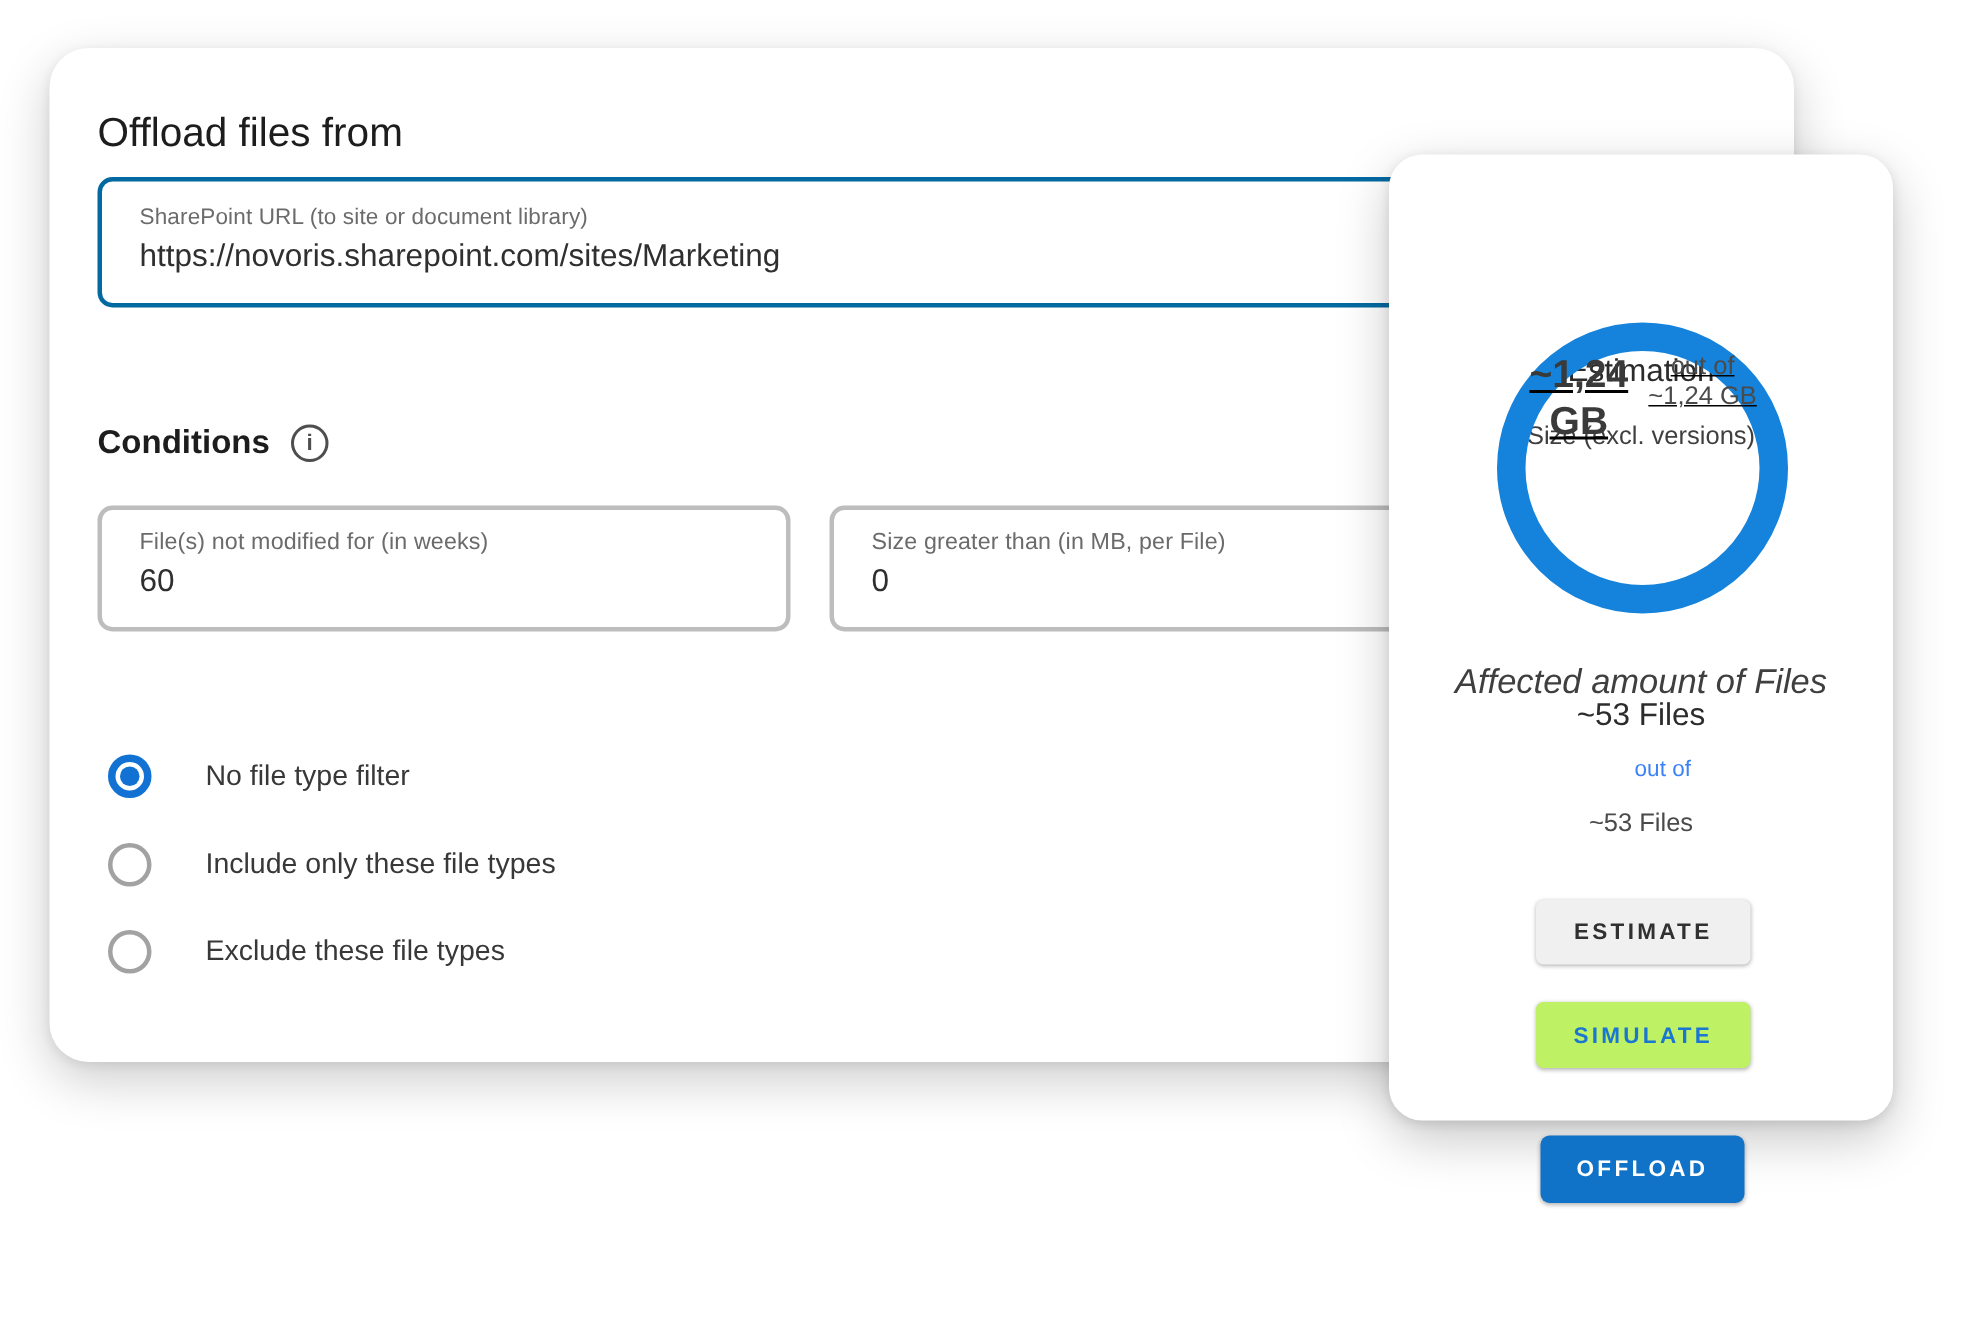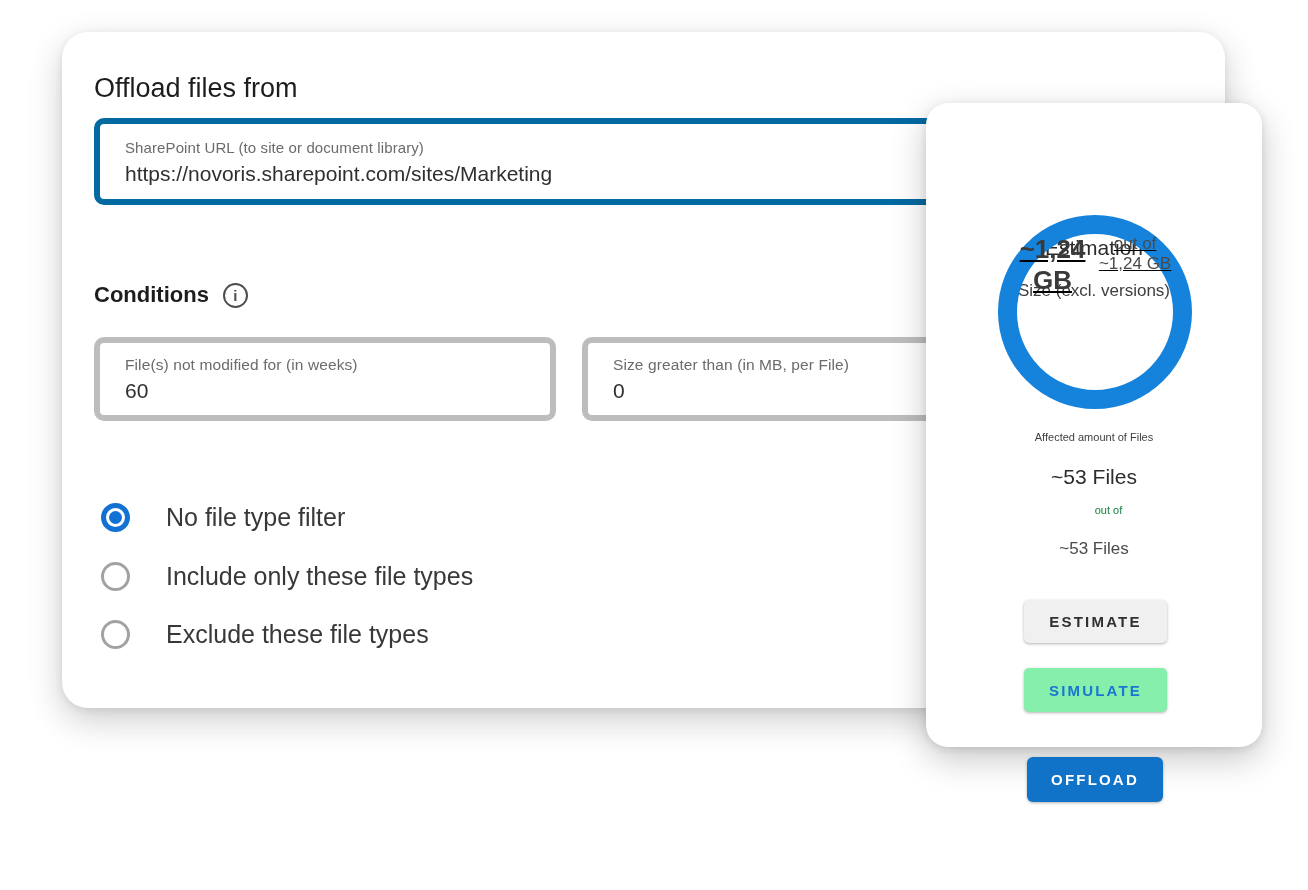--- a/index.html
+++ b/index.html
@@ -7,28 +7,27 @@
   body { font-family:"Liberation Sans", sans-serif; }
   .stage {
     position:relative; width:1308px; height:890px; background:#ffffff; overflow:hidden;
   }
 
   
   .main-card {
     position:absolute; left:33px; top:32px; width:1163px; height:676px;
     background:#ffffff; border-radius:26px; z-index:1;
     box-shadow:0 12px 35px rgba(0,0,0,0.20), 0 2px 8px rgba(0,0,0,0.08);
-    margin-left:29px;
   }
   .main-title {
     position:absolute; left:32px; top:40px;
     font-size:27px; line-height:32px; color:#1d1d1d; font-weight:400;
   }
   .field-box {
-    position:absolute; background:#fff; border:6px solid #0369a1; border-radius:10px;
+    position:absolute; background:#fff; border:3px solid #0369a1; border-radius:10px;
   }
   .url-box { left:32px; top:86px; width:1075px; height:87px; }
   .field-label {
     position:absolute; left:25px; top:15px;
     font-size:15px; color:#6b6b6b; letter-spacing:0.1px;
   }
   .field-value {
     position:absolute; left:25px; top:38px;
     font-size:21px; color:#2f2f2f;
   }
@@ -55,21 +54,21 @@
   .radio-row-1 { top:530px; }
   .radio-row-2 { top:588px; }
   .radio-outer {
     width:29px; height:29px; border-radius:50%; flex:0 0 auto; position:relative;
   }
   .radio-selected { border:5px solid #1272d4; background:#fff; }
   .radio-selected::after {
     content:""; position:absolute; inset:3px; border-radius:50%; background:#1272d4;
   }
   .radio-unselected { border:3px solid #a2a2a2; background:#fff; }
-  .radio-label { font-size:25px; color:#383838; }
+  .radio-label { font-size:19px; color:#383838; }
 
   
   .est-card {
     position:absolute; left:926px; top:103px; width:336px; height:644px;
     background:#ffffff; border-radius:22px; z-index:2;
     box-shadow:0 12px 35px rgba(0,0,0,0.22), 0 2px 8px rgba(0,0,0,0.10);
     text-align:center;
   }
   .est-title {
     position:absolute; left:0; width:100%; top:133px;
@@ -80,45 +79,45 @@
     font-size:17px; color:#3f3f3f;
   }
   .donut {
     position:absolute; left:72px; top:112px; width:194px; height:194px;
     border:19px solid #1583db; border-radius:50%;
     display:flex; flex-direction:row; justify-content:center; gap:9px;text-decoration:underline;
   }
   .donut-value { font-size:26px; font-weight:700; color:#3a3a3a; }
   .donut-outof { font-size:17px; color:#4a4a4a; }
   .files-heading {
-    position:absolute; left:0; width:100%; top:328px;
-    font-size:11px; color:#3f3f3f;
+    position:absolute; left:0; width:100%; top:338px;
+    font-size:23px; color:#3f3f3f;font-style:italic;
   }
   .files-value {
     position:absolute; left:0; width:100%; top:362px;
     font-size:21px; color:#2c2c2c;
   }
   .files-outof {
     position:absolute; left:0; width:100%; top:401px;
-    font-size:11px; color:#15803d;padding-left:29px;
+    font-size:15px; color:#3b82f6;padding-left:29px;
   }
   .files-total {
     position:absolute; left:0; width:100%; top:436px;
     font-size:17px; color:#4a4a4a;
   }
   .est-btn {
     position:absolute; border:none; border-radius:5px; cursor:pointer;
     font-family:"Liberation Sans", sans-serif;
     font-size:15px; font-weight:700; letter-spacing:2.2px;
     display:flex; align-items:center; justify-content:center;
     box-shadow:0 1px 3px rgba(0,0,0,0.30);
     text-align:center;
   }
   .btn-estimate { left:98px; top:497px; width:143px; height:43px; background:#f0f0f0; color:#303030; }
-  .btn-simulate { left:98px; top:565px; width:143px; height:44px; background:#86efac; color:#1976d2; }
+  .btn-simulate { left:98px; top:565px; width:143px; height:44px; background:#bef264; color:#1976d2; }
   .btn-offload  { left:101px; top:654px; width:136px; height:45px; background:#1173c7; color:#ffffff; border-radius:6px; }
 </style>
 </head>
 <body>
 
 <div class="stage">
 
   <div class="main-card">
 
     <div class="main-title">Offload files from</div>

